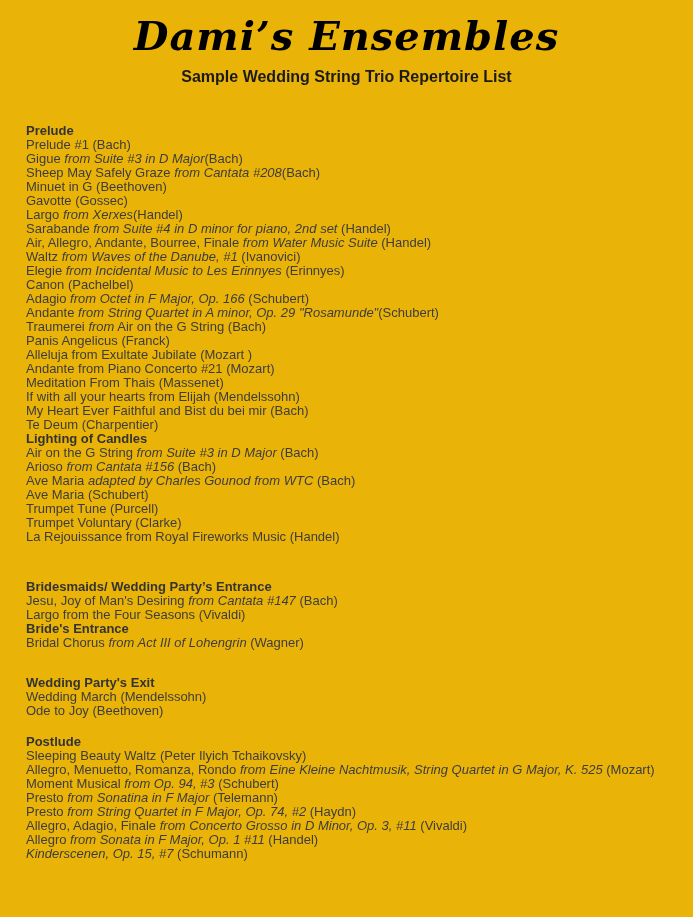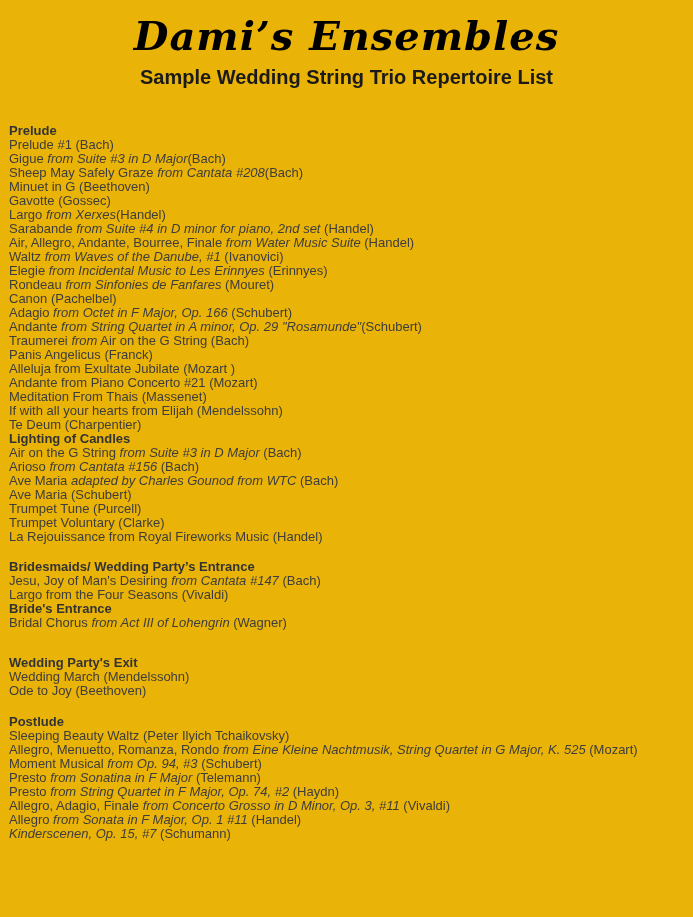--- a/index.html
+++ b/index.html
@@ -19,37 +19,37 @@
     font-size: 40px;
     line-height: 47px;
     letter-spacing: 1px;
     text-align: center;
     color: #000000;
     margin: 12px 0 0 0;
   }
   .subtitle {
     font-family: "Liberation Sans", sans-serif;
     font-weight: 700;
-    font-size: 20px;
+    font-size: 16px;
     line-height: 18px;
     text-align: center;
     color: #1a1a1a;
     margin: 9px 0 0 0;
   }
   .content {
     margin-top: 38px;
-    padding-left: 9px;
+    padding-left: 26px;
     padding-right: 20px;
     font-size: 13px;
     line-height: 14px;
     color: #3d3d3d;
   }
   .section { margin: 0; }
   .content section + section { margin-top: 0; }
-  .content section:nth-of-type(4) { margin-top: 16px; }
+  .content section:nth-of-type(4) { margin-top: 36px; }
   .content section:nth-of-type(6) { margin-top: 26px; }
   .content section:nth-of-type(7) { margin-top: 17px; }
   .heading {
     font-size: 13px;
     line-height: 14px;
     font-weight: 700;
     color: #333333;
     margin: 0;
   }
   .item {
@@ -70,30 +70,30 @@
         <p class="item"><span>Prelude #1 (Bach)</span></p>
         <p class="item"><span>Gigue </span><span class="it">from Suite #3 in D Major</span><span>(Bach)</span></p>
         <p class="item"><span>Sheep May Safely Graze </span><span class="it">from Cantata #208</span><span>(Bach)</span></p>
         <p class="item"><span>Minuet in G (Beethoven)</span></p>
         <p class="item"><span>Gavotte (Gossec)</span></p>
         <p class="item"><span>Largo </span><span class="it">from Xerxes</span><span>(Handel)</span></p>
         <p class="item"><span>Sarabande </span><span class="it">from Suite #4 in D minor for piano, 2nd set</span><span> (Handel)</span></p>
         <p class="item"><span>Air, Allegro, Andante, Bourree, Finale </span><span class="it">from Water Music Suite</span><span> (Handel)</span></p>
         <p class="item"><span>Waltz </span><span class="it">from Waves of the Danube, #1</span><span> (Ivanovici)</span></p>
         <p class="item"><span>Elegie </span><span class="it">from Incidental Music to Les Erinnyes</span><span> (Erinnyes)</span></p>
-        <p class="item"><span>Rondeau </span><span class="it">from Sinfonies de Fanfares</span><span> (Mouret)</span></p>
         <p class="item"><span>Canon (Pachelbel)</span></p>
         <p class="item"><span>Adagio </span><span class="it">from Octet in F Major, Op. 166</span><span> (Schubert)</span></p>
         <p class="item"><span>Andante </span><span class="it">from String Quartet in A minor, Op. 29 "Rosamunde"</span><span>(Schubert)</span></p>
         <p class="item"><span>Traumerei </span><span class="it">from</span><span> Air on the G String (Bach)</span></p>
         <p class="item"><span>Panis Angelicus (Franck)</span></p>
         <p class="item"><span>Alleluja from Exultate Jubilate (Mozart )</span></p>
         <p class="item"><span>Andante from Piano Concerto #21 (Mozart)</span></p>
         <p class="item"><span>Meditation From Thais (Massenet)</span></p>
         <p class="item"><span>If with all your hearts from Elijah (Mendelssohn)</span></p>
+        <p class="item"><span>My Heart Ever Faithful and Bist du bei mir (Bach)</span></p>
         <p class="item"><span>Te Deum (Charpentier)</span></p>
       </section>
       <section class="section">
         <h3 class="heading">Lighting of Candles</h3>
         <p class="item"><span>Air on the G String </span><span class="it">from Suite #3 in D Major</span><span> (Bach)</span></p>
         <p class="item"><span>Arioso </span><span class="it">from Cantata #156</span><span> (Bach)</span></p>
         <p class="item"><span>Ave Maria </span><span class="it">adapted by Charles Gounod from WTC</span><span> (Bach)</span></p>
         <p class="item"><span>Ave Maria (Schubert)</span></p>
       </section>
       <section class="section">

